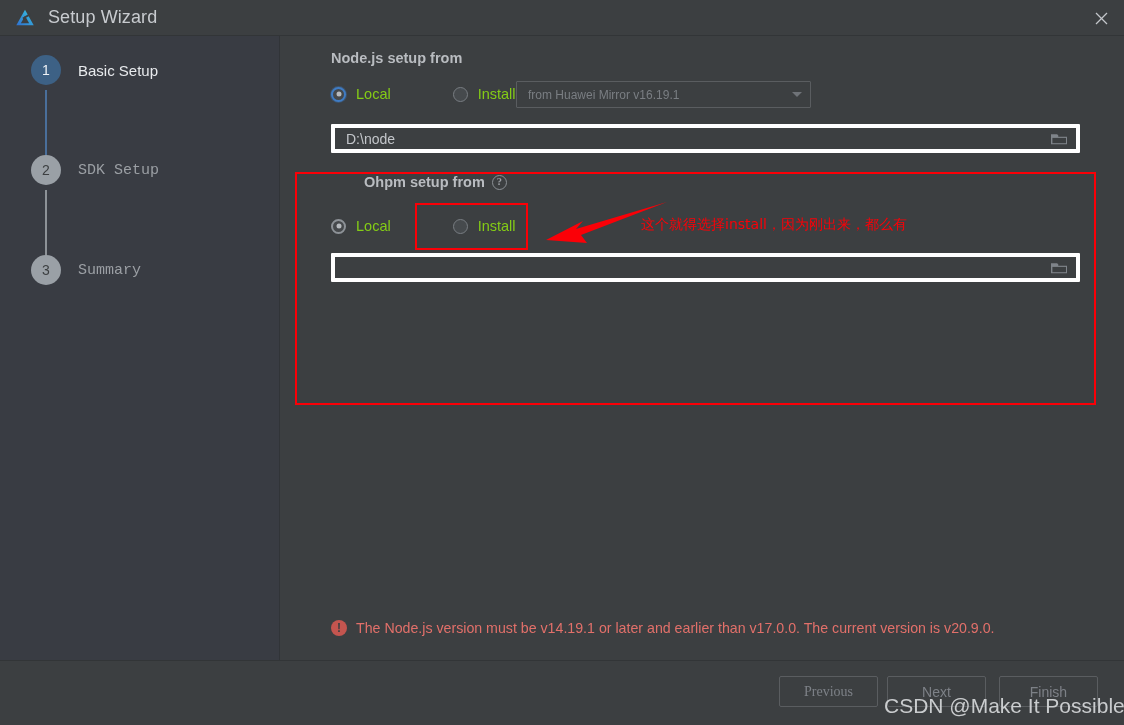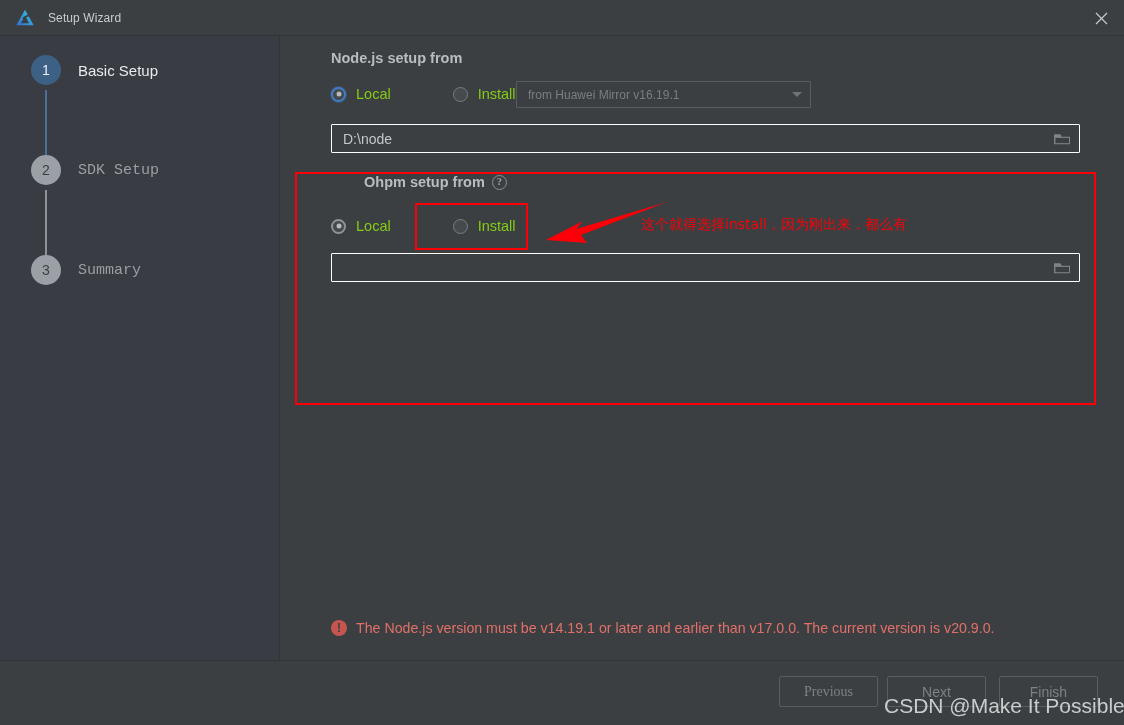--- a/index.html
+++ b/index.html
@@ -22,21 +22,21 @@
     background: #3c3f41;
     border-bottom: 1px solid #323537;
     display: flex; align-items: center;
   }
   .logo {
     width: 22px; height: 22px;
     margin-left: 14px; margin-right: 12px;
     flex: none;
   }
   .title-text {
-    font-size: 12px;
+    font-size: 18px;
     color: #c8cbcf;
     letter-spacing: .1px;
   }
   .win-close {
     position: absolute; right: 0; top: 0;
     width: 46px; height: 36px;
     display: flex; align-items: center; justify-content: center;
     cursor: pointer;
   }
   .win-close svg { display: block; }
@@ -132,21 +132,21 @@
     border-left: 5px solid transparent;
     border-right: 5px solid transparent;
     border-top: 5px solid #6f7378;
     margin-left: 6px;
   }
 
   
   .pathfield {
     position: absolute;
     height: 29px;
-    border: 1px solid #ffffff;
+    border: 4px solid #ffffff;
     background: #3c3f41;
     display: flex; align-items: center;
     padding: 0 8px 0 11px;
     border-radius: 1px;
   }
   .pathfield .ptext {
     font-size: 14px; color: #c3c6ca; flex: 1;
     white-space: nowrap; overflow: hidden;
   }
   .pathfield .ptext.empty { color: #7a7e83; }

